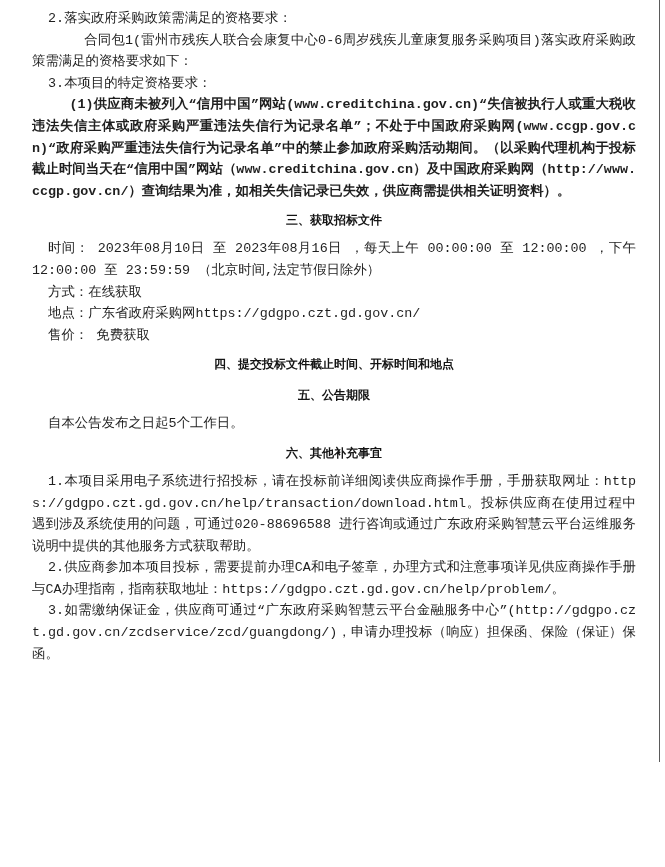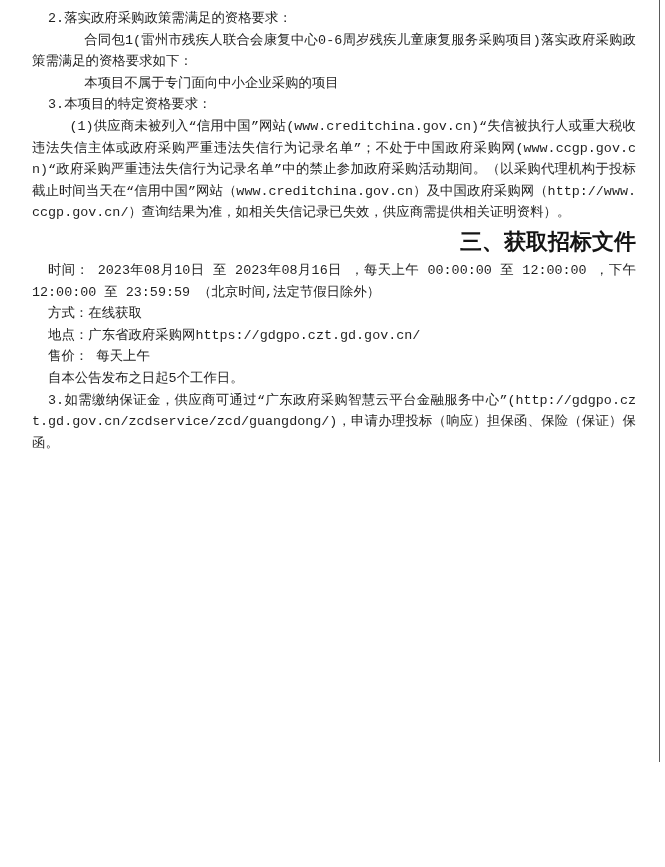--- a/index.html
+++ b/index.html
@@ -17,69 +17,73 @@
     left: 32px;
     width: 604px;
     font-size: 13.4px;
     line-height: 21.6px;
     color: #1f1f1f;
     text-align: justify;
     word-break: break-all;
   }
   .doc p { margin: 0; }
   .i1 { text-indent: 1.2em; }   
-  .i2 { text-indent: 2.8em; }   
+  .i2 { text-indent: 2.8em; font-weight: bold; }   
   .i3 { text-indent: 3.9em; }   
   h2 {
-    font-size: 22px;
+    font-size: 12px;
     line-height: 23px;
     font-weight: bold;
     color: #141414;
     margin: 8px 0 5px 0;
-    text-align: right;
+    text-align: center;
     text-indent: 0;
   }
   .edge-line {
     position: absolute;
     top: 0;
     left: 659px;
     width: 1px;
     height: 845px;
     background: #5a5a5a;
   }
 </style>
 </head>
 <body>
 
 <div class="page">
   <div class="doc">
 
     <section>
       <p class="i1">2.落实政府采购政策需满足的资格要求：</p>
       <p class="i3">合同包1(雷州市残疾人联合会康复中心0-6周岁残疾儿童康复服务采购项目)落实政府采购政策需满足的资格要求如下：</p>
-      <p class="i3">本项目不属于专门面向中小企业采购的项目</p>
       <p class="i1">3.本项目的特定资格要求：</p>
       <p class="i2">(1)供应商未被列入“信用中国”网站(www.creditchina.gov.cn)“失信被执行人或重大税收违法失信主体或政府采购严重违法失信行为记录名单”；不处于中国政府采购网(www.ccgp.gov.cn)“政府采购严重违法失信行为记录名单”中的禁止参加政府采购活动期间。（以采购代理机构于投标截止时间当天在“信用中国”网站（www.creditchina.gov.cn）及中国政府采购网（http://www.ccgp.gov.cn/）查询结果为准，如相关失信记录已失效，供应商需提供相关证明资料）。</p>
     </section>
 
     <section>
       <h2>三、获取招标文件</h2>
       <p class="i1">时间：  2023年08月10日 至 2023年08月16日 ，每天上午 00:00:00 至 12:00:00 ，下午 12:00:00 至 23:59:59 （北京时间,法定节假日除外）</p>
       <p class="i1">方式：在线获取</p>
       <p class="i1">地点：广东省政府采购网https://gdgpo.czt.gd.gov.cn/</p>
-      <p class="i1">售价： 每天上午</p>
+      <p class="i1">售价： 免费获取</p>
     </section>
 
     <section>
+      <h2>四、提交投标文件截止时间、开标时间和地点</h2>
     </section>
 
     <section>
+      <h2>五、公告期限</h2>
       <p class="i1">自本公告发布之日起5个工作日。</p>
     </section>
 
     <section>
+      <h2>六、其他补充事宜</h2>
+      <p class="i1">1.本项目采用电子系统进行招投标，请在投标前详细阅读供应商操作手册，手册获取网址：https://gdgpo.czt.gd.gov.cn/help/transaction/download.html。投标供应商在使用过程中遇到涉及系统使用的问题，可通过020-88696588 进行咨询或通过广东政府采购智慧云平台运维服务说明中提供的其他服务方式获取帮助。</p>
+      <p class="i1">2.供应商参加本项目投标，需要提前办理CA和电子签章，办理方式和注意事项详见供应商操作手册与CA办理指南，指南获取地址：https://gdgpo.czt.gd.gov.cn/help/problem/。</p>
       <p class="i1">3.如需缴纳保证金，供应商可通过“广东政府采购智慧云平台金融服务中心”(http://gdgpo.czt.gd.gov.cn/zcdservice/zcd/guangdong/)，申请办理投标（响应）担保函、保险（保证）保函。</p>
 
     </section>
 
   </div>
   <div class="edge-line"></div>
 </div>
 
 </body></html>

